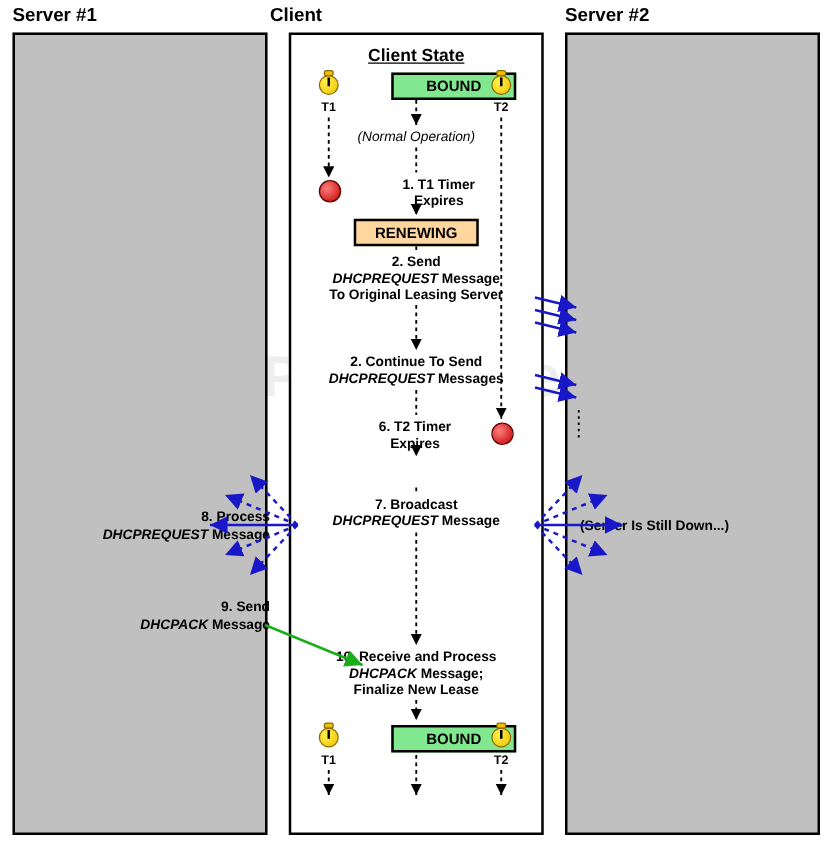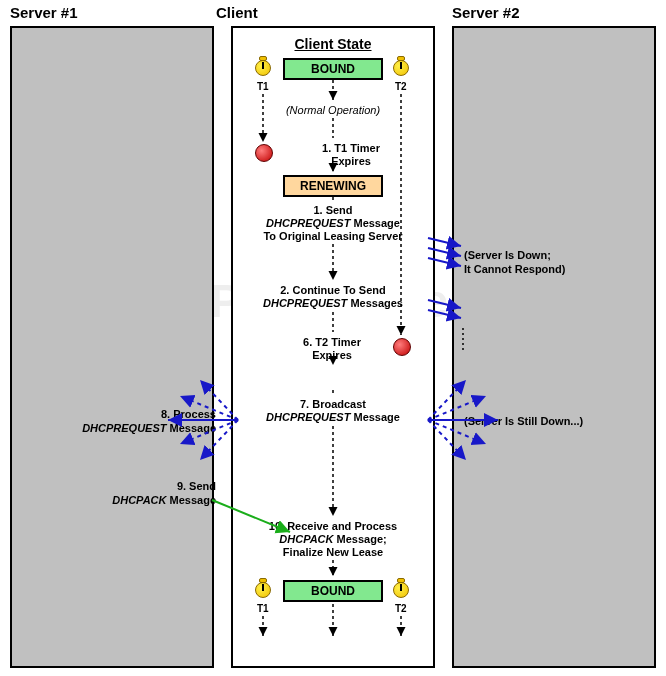--- a/index.html
+++ b/index.html
@@ -5,21 +5,21 @@
   * { box-sizing: border-box; }
   body { margin: 0; font-family: Arial, Helvetica, sans-serif; background: #fff; }
   #stage { position: relative; width: 666px; height: 676px; background: #fff; overflow: hidden; }
   .watermark { position: absolute; left: 48px; top: 274px; font-size: 46px; font-weight: bold; color: #eeeeee; letter-spacing: 1px; pointer-events: none; }
   .col-hdr { position: absolute; top: 4px; font-size: 15px; font-weight: bold; text-align: left; }
   .lane { position: absolute; top: 26px; bottom: 8px; width: 204px; border: 2px solid #000; }
   .server-lane { background: #c0c0c0; }
   .client-lane { background: #fff; overflow: visible; }
   .lane.client-lane .title { position: absolute; left: 50%; transform: translateX(-50%); top: 8px; font-weight: bold; text-decoration: underline; font-size: 14px; }
   .state-box { position: absolute; left: 50%; transform: translateX(-50%); width: 100px; height: 22px; border: 2px solid #000; text-align: center; font-size: 12px; font-weight: bold; line-height: 18px; }
-  .state-bound { background: #82e88f; }
+  .state-bound { background: #82e88f; margin-left: 30px; }
   .state-renew { background: #ffd79e; }
   .state-rebind { background: #f8b5bd; }
   .timer-yellow { position: absolute; width: 20px; height: 22px; }
   .timer-yellow .body { position: absolute; left: 2px; top: 4px; width: 16px; height: 16px; border-radius: 50%; background: radial-gradient(circle at 35% 35%, #fff04a, #f0c000); border: 1px solid #8a6a00; }
   .timer-yellow .cap { position: absolute; left: 6px; top: 0; width: 8px; height: 5px; background: #f0c000; border: 1px solid #8a6a00; border-radius: 2px; }
   .timer-yellow .hand { position: absolute; left: 9px; top: 6px; width: 2px; height: 7px; background: #000; }
   .timer-red { position: absolute; width: 18px; height: 18px; }
   .timer-red .body { width: 18px; height: 18px; border-radius: 50%; background: radial-gradient(circle at 35% 35%, #ff7d7d, #c00000); border: 1px solid #600000; }
   .tlabel { position: absolute; font-size: 10px; font-weight: bold; }
   .caption { position: absolute; font-size: 11px; text-align: center; width: 170px; left: 50%; transform: translateX(-50%); line-height: 1.2; }
@@ -62,21 +62,21 @@
         <div class="body"></div>
       </div>
     <div class="caption" style="top:114px; width:120px; left:118px;">
       <b>1. T1 Timer</b><br>
       <b>Expires</b>
     </div>
 
     <div class="state-box state-renew" style="top:147px;">RENEWING</div>
 
     <div class="caption" style="top:176px;">
-      <b>1. Send</b><br>
+      <b>2. Send</b><br>
       <span class="em">DHCPREQUEST</span><b> Message</b><br>
       <b>To Original Leasing Server</b>
     </div>
 
     <div class="caption" style="top:256px;">
       <b>2. Continue To Send</b><br>
       <span class="em">DHCPREQUEST</span><b> Messages</b>
     </div>
 
     <div class="timer-red" style="left:160px; top:310px;">
@@ -107,24 +107,20 @@
       </div>
     <div class="timer-yellow" style="left:158px; top:550px;">
         <div class="cap"></div>
         <div class="body"></div>
         <div class="hand"></div>
       </div>
     <div class="tlabel" style="left:24px; top:575px;">T1</div>
     <div class="tlabel" style="left:162px; top:575px;">T2</div>
   </div>
 
-  <div class="sidecap" style="left:464px; top:249px; width:180px;">
-    <b>(Server Is Down;</b><br>
-    <b>It Cannot Respond)</b>
-  </div>
   <div class="sidecap" style="left:464px; top:415px; width:190px;">
     <b>(Server Is Still Down...)</b>
   </div>
   <div class="sidecap" style="left:66px; top:408px; width:150px; text-align:right;">
     <b>8. Process</b><br>
     <span class="em">DHCPREQUEST</span><b> Message</b>
   </div>
   <div class="sidecap" style="left:100px; top:480px; width:116px; text-align:right;">
     <b>9. Send</b><br>
     <span class="em">DHCPACK</span><b> Message</b>

